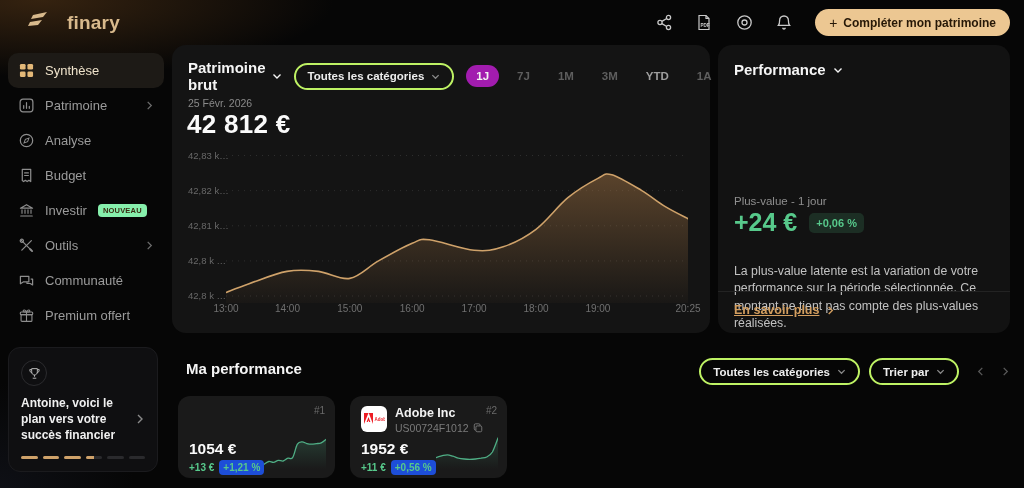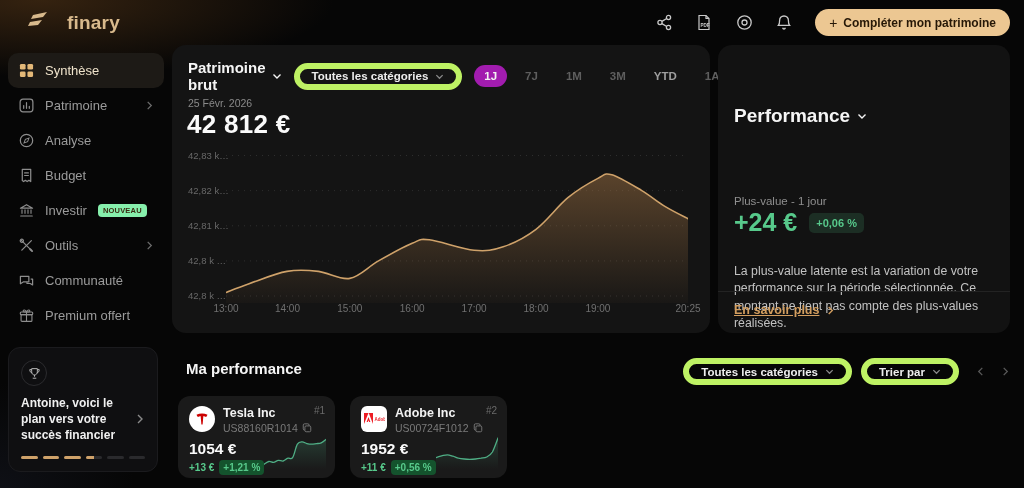--- a/index.html
+++ b/index.html
@@ -59,40 +59,40 @@
   
   .card{ position:absolute; background:#141414; border-radius:14px; z-index:2; }
   .chart-card{ left:172px; top:45px; width:538px; height:288px; }
   .perf-card{ left:718px; top:45px; width:292px; height:288px; background:#121212; }
 
   
   .chart-header{ display:flex; align-items:center; padding:14px 16px 0 16px; gap:12px; }
   .chart-title{ display:flex; align-items:center; gap:6px; cursor:pointer; }
   .chart-title span{ font-size:15px; font-weight:700; color:#f5f5f5; }
   .chev{ color:#8a8a8a; display:flex; }
-  .pill-select{ display:flex; align-items:center; gap:7px; border:6px solid #bef264; border-radius:999px;
+  .pill-select{ display:flex; align-items:center; gap:7px; border:2px solid #bef264; border-radius:999px;
     height:27px; padding:0 12px; font-size:11.5px; font-weight:700; color:#ededed; cursor:pointer;
     background:transparent; white-space:nowrap; }
   .ranges{ margin-left:auto; display:flex; align-items:center; gap:8px; }
   .range-btn{ font-size:11.5px; font-weight:700; color:#5e5e5e; padding:5px 10px; border-radius:999px; cursor:pointer; }
   .range-btn.mid{ color:#9f9f9f; }
   .range-btn.active{ background:#a21caf; color:#f2f2f2; }
 
   .chart-date{ position:absolute; left:16px; top:52px; font-size:10.5px; color:#8a8a8a; }
   .chart-value{ position:absolute; left:15px; top:64px; font-size:26px; font-weight:700; color:#fafafa; letter-spacing:.3px; }
 
   .y-label{ position:absolute; left:16px; width:44px; font-size:9.5px; color:#686868; height:14px; line-height:14px; }
   .x-label{ position:absolute; width:50px; text-align:center; top:258px; font-size:10px; color:#707070;
     left:calc(54px + 462px * var(--f) - 25px); }
   #main-chart{ position:absolute; left:54px; top:100px; }
 
   
   .perf-inner{ padding:16px; position:relative; height:100%; }
   .perf-title{ display:flex; align-items:center; gap:7px; cursor:pointer; }
-  .perf-title span{ font-size:19px; font-weight:700; color:#f5f5f5;margin-top:44px; }
+  .perf-title span{ font-size:15px; font-weight:700; color:#f5f5f5; }
   .perf-metric-label{ position:absolute; left:16px; top:150px; font-size:11.5px; color:#8f8f8f; }
   .perf-value-row{ position:absolute; left:16px; top:163px; display:flex; align-items:center; gap:12px; }
   .perf-value{ font-size:25px; font-weight:700; color:#57c98b; }
   .pct-badge{ background:#1c2e24; color:#57c98b; font-size:11px; font-weight:700; border-radius:5px; padding:4px 7px; }
   .perf-desc{ position:absolute; left:16px; top:218px; width:262px; font-size:12.3px; line-height:1.42; color:#c2c2c2; }
   .perf-divider{ position:absolute; left:0; right:0; top:246px; border-top:1px solid #232323; }
   .perf-link{ position:absolute; left:16px; top:258px; display:flex; align-items:center; gap:7px;
     color:#d39e5f; font-size:12.5px; font-weight:700; cursor:pointer;text-decoration:underline; }
 
   
@@ -109,21 +109,21 @@
     align-items:center; justify-content:center; flex:none; overflow:hidden; }
   .asset-logo.rect{ border-radius:6px; }
   .asset-names{ min-width:0; }
   .asset-name{ font-size:12.5px; font-weight:700; color:#f2f2f2; white-space:nowrap; }
   .asset-isin{ font-size:10.5px; color:#7a7a7a; display:flex; align-items:center; gap:4px; margin-top:2px; }
   .copy-icon{ display:flex; color:#7a7a7a; cursor:pointer; }
   .asset-rank{ position:absolute; right:10px; top:9px; font-size:10px; color:#6a6a6a; }
   .asset-value{ position:absolute; left:11px; top:44px; font-size:15.5px; font-weight:700; color:#fafafa; }
   .asset-change-row{ position:absolute; left:11px; top:64px; display:flex; align-items:center; gap:5px; }
   .asset-change{ font-size:10px; font-weight:700; color:#57c98b; }
-  .asset-pct{ background:#14532d; color:#57c98b; font-size:10px; font-weight:700; border-radius:4px; padding:2px 4px; }
+  .asset-pct{ background:#1d4ed8; color:#57c98b; font-size:10px; font-weight:700; border-radius:4px; padding:2px 4px; }
   .spark{ position:absolute; right:9px; bottom:9px; }
 </style>
 </head>
 <body>
 
 <div class="topbar">
   <div class="logo">
     <svg width="22" height="18" viewBox="0 0 22 18">
       <path d="M6 3 L20 0 L16 5 L4 7 Z" fill="#d8b98c"></path>
       <path d="M3 10 L15 8 L11 13 L1 14 Z" fill="#d8b98c"></path>
@@ -416,40 +416,20 @@
       <svg width="9" height="9" viewBox="0 0 10 10" fill="none" stroke="currentColor" stroke-width="1.4">
           <path d="M3 1 L7 5 L3 9"></path>
         </svg>
     </span>
   </div>
 </div>
 
 <div class="asset-cards">
 
   <div class="asset-card">
-    <div class="asset-top">
-      <div class="asset-logo">
-        <svg width="16" height="16" viewBox="0 0 26 26">
-          <path d="M4 6 Q13 2.5 22 6 L19.8 9.6 Q13 6.8 6.2 9.6 Z" fill="#cc0000"></path>
-          <path d="M10.8 8.2 L15.2 8.2 L14 22 L12 22 Z" fill="#cc0000"></path>
-        </svg>
-      </div>
-      <div class="asset-names">
-        <div class="asset-name">Tesla Inc</div>
-        <div class="asset-isin">
-          <span>US88160R1014</span>
-          <span class="copy-icon">
-            <svg width="10" height="10" viewBox="0 0 12 12" fill="none" stroke="currentColor" stroke-width="1.1">
-              <rect x="3.5" y="3.5" width="7" height="7" rx="1.5"></rect>
-                <path d="M8.5 3.5 V2.5 A1.5 1.5 0 0 0 7 1 H3 A1.5 1.5 0 0 0 1.5 2.5 V7 A1.5 1.5 0 0 0 3 8.5 H3.5"></path>
-            </svg>
-          </span>
-        </div>
-      </div>
-    </div>
     <div class="asset-rank">#1</div>
     <div class="asset-value">1054 €</div>
     <div class="asset-change-row">
       <span class="asset-change">+13 €</span>
       <span class="asset-pct">+1,21 %</span>
     </div>
     <svg class="spark" id="spark-0" width="62" height="34" viewBox="0 0 62 34">
       <defs>
           <linearGradient id="sg0" x1="0" y1="0" x2="0" y2="1">
         <stop offset="0" stop-color="#4fae85" stop-opacity="0.22"></stop>

